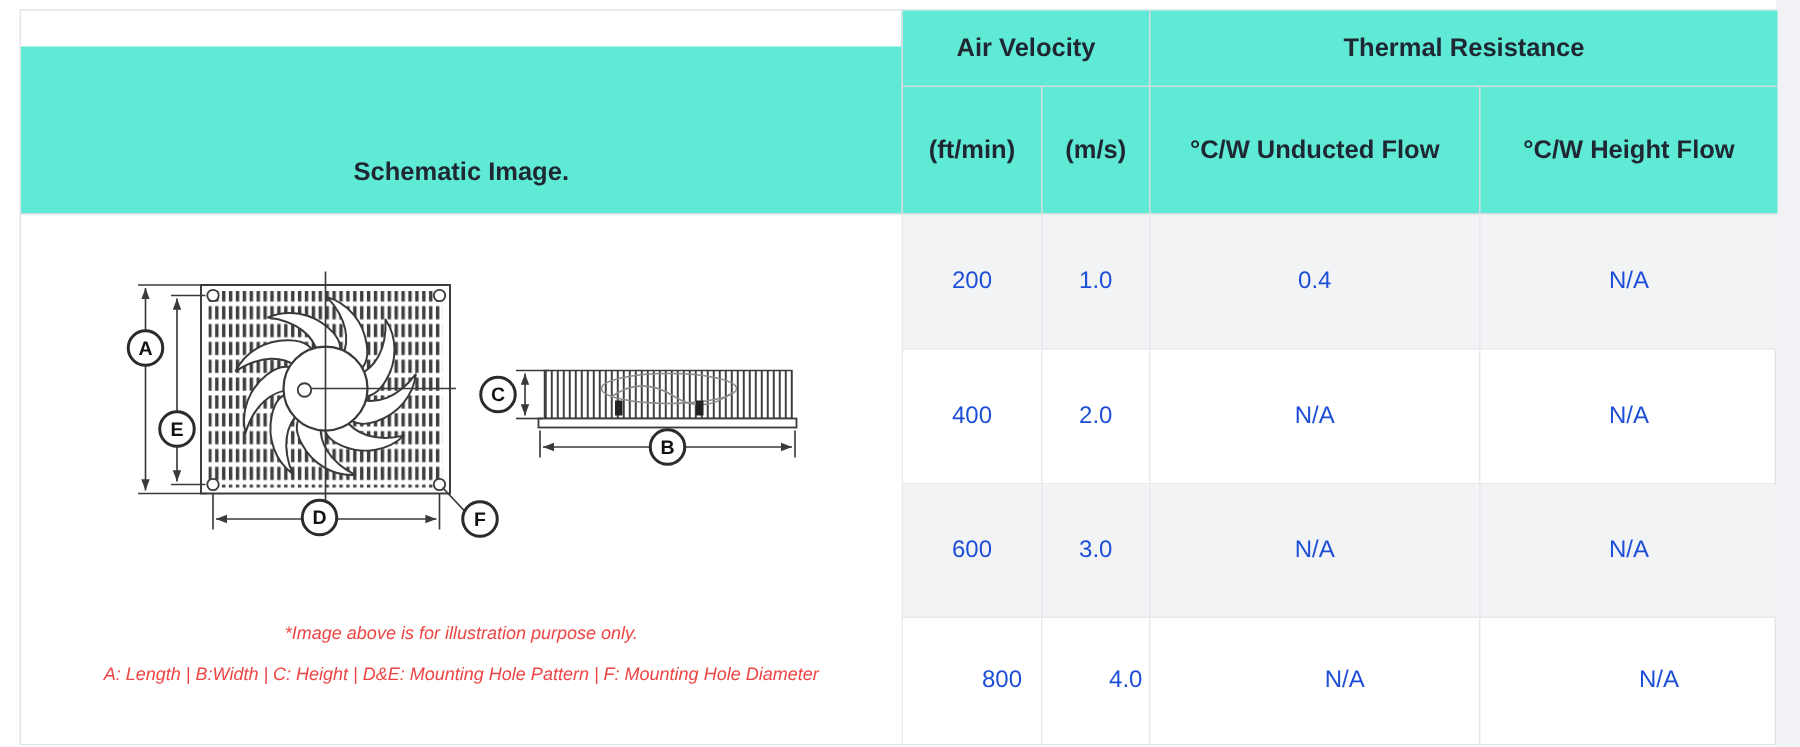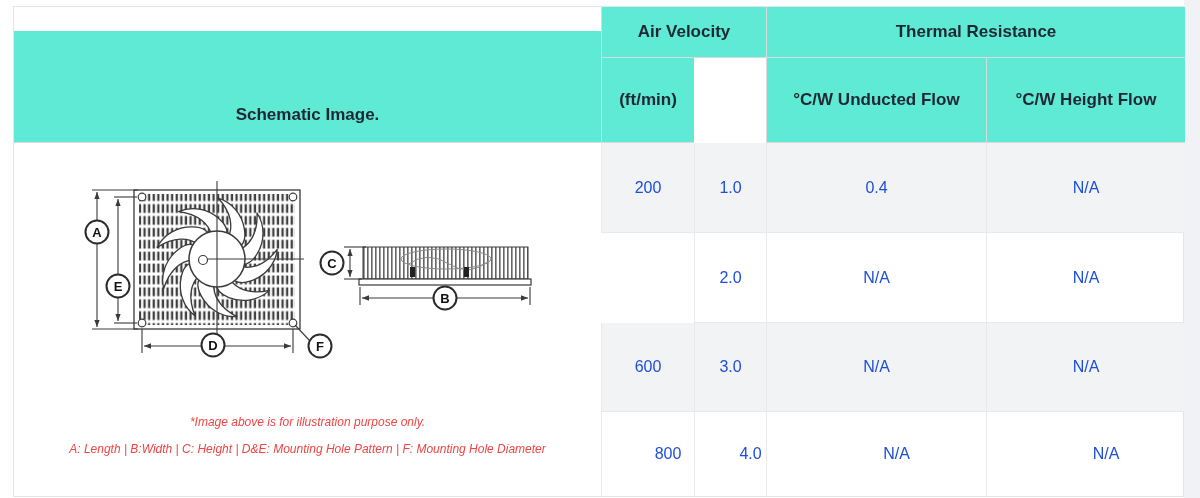--- a/index.html
+++ b/index.html
@@ -91,20 +91,23 @@
   </div>
   <div class="cell h-cell h-vline col-av">
     <span>Air Velocity</span>
   </div>
   <div class="cell h-cell h-vline col-tr">
     <span>Thermal Resistance</span>
   </div>
 
   <div class="cell h-cell h-vline h-sub" style="grid-column:2;grid-row:2">
     <span>(ft/min)</span>
+  </div>
+  <div class="cell h-cell h-vline h-sub" style="grid-column:3;grid-row:2">
+    <span>(m/s)</span>
   </div>
   <div class="cell h-cell h-vline h-sub" style="grid-column:4;grid-row:2">
     <span class="wrap-170">°C/W Unducted Flow</span>
   </div>
   <div class="cell h-cell h-vline h-sub" style="grid-column:5;grid-row:2">
     <span class="wrap-150">°C/W Height Flow</span>
   </div>
 
   <div class="schematic-cell">
     <svg class="schematic-svg" width="587" height="240" viewBox="0 0 587 240" xmlns="http://www.w3.org/2000/svg">
@@ -211,20 +214,21 @@
       <div>*Image above is for illustration purpose only.</div>
       <div>A: Length | B:Width | C: Height | D&amp;E: Mounting Hole Pattern | F: Mounting Hole Diameter</div>
     </div>
   </div>
 
   <div class="cell d-cell row-alt" style="grid-column:2;grid-row:3">200</div>
   <div class="cell d-cell row-alt" style="grid-column:3;grid-row:3">1.0</div>
   <div class="cell d-cell row-alt" style="grid-column:4;grid-row:3">0.4</div>
   <div class="cell d-cell row-alt" style="grid-column:5;grid-row:3">N/A</div>
 
+  <div class="cell d-cell" style="grid-column:2;grid-row:4">400</div>
   <div class="cell d-cell" style="grid-column:3;grid-row:4">2.0</div>
   <div class="cell d-cell" style="grid-column:4;grid-row:4">N/A</div>
   <div class="cell d-cell" style="grid-column:5;grid-row:4">N/A</div>
 
   <div class="cell d-cell row-alt" style="grid-column:2;grid-row:5">600</div>
   <div class="cell d-cell row-alt" style="grid-column:3;grid-row:5">3.0</div>
   <div class="cell d-cell row-alt" style="grid-column:4;grid-row:5">N/A</div>
   <div class="cell d-cell row-alt" style="grid-column:5;grid-row:5">N/A</div>
 
   <div class="cell d-cell row-last" style="grid-column:2;grid-row:6">800</div>

